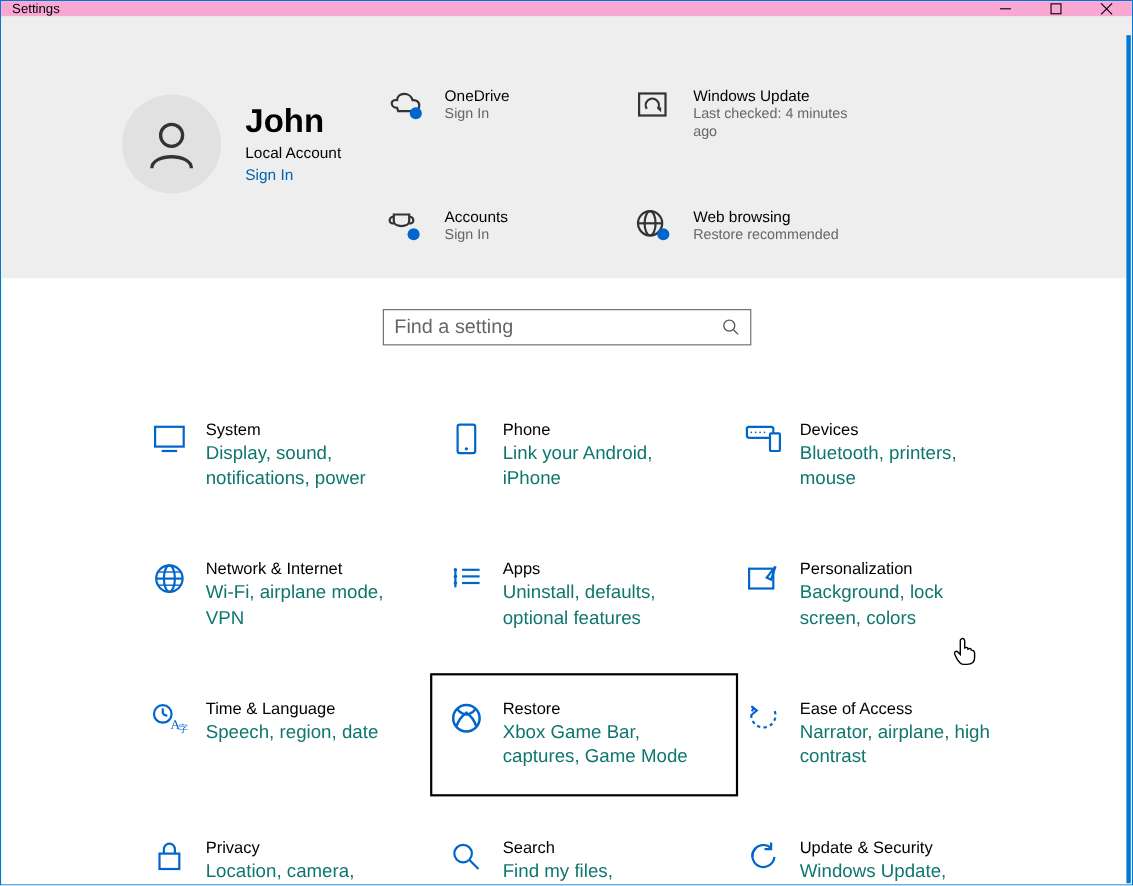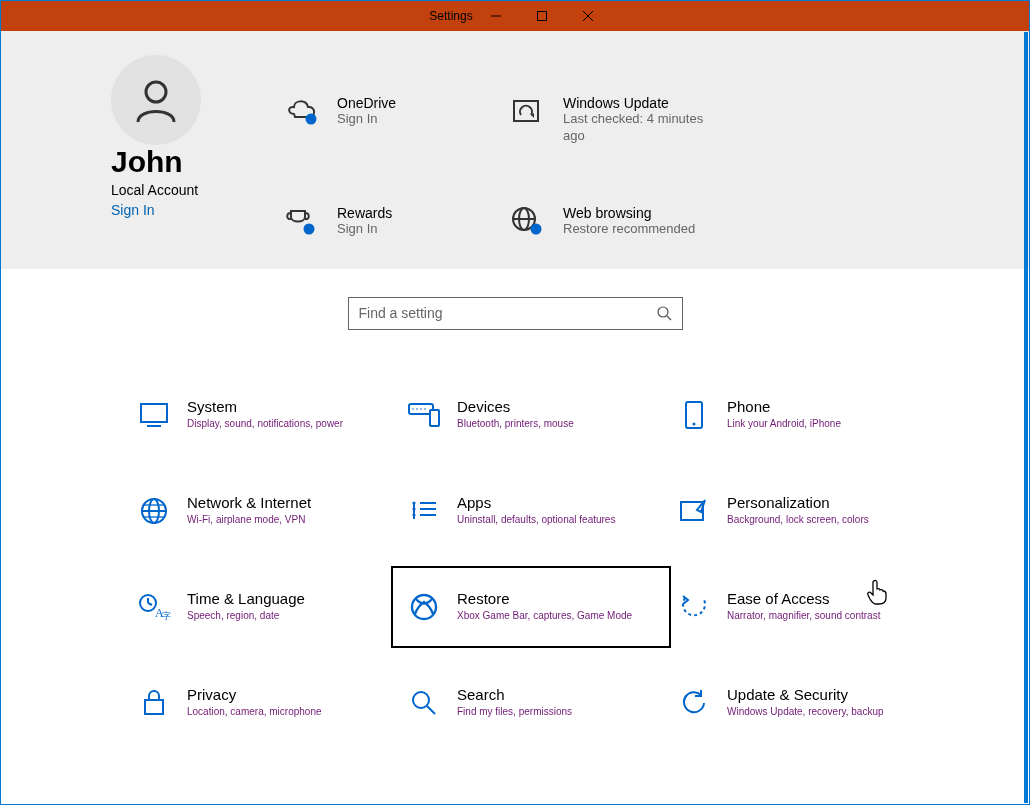--- a/index.html
+++ b/index.html
@@ -1,47 +1,47 @@
 <!DOCTYPE html>
 <html><head>
 <meta charset="utf-8">
 <style>
   * { box-sizing: border-box; margin: 0; padding: 0; }
   html, body { width: 1030px; height: 805px; font-family: "Segoe UI", Arial, sans-serif; background:#fff; color:#000; overflow:hidden; }
   .window { width:1030px; height:805px; border:1px solid #0078d4; position:relative; display:flex; flex-direction:column; }
   
-  .titlebar { height:30px; background:#c2410c; display:flex; align-items:center; justify-content:center; padding-left:10px; }
+  .titlebar { height:30px; background:#f9a8d4; display:flex; align-items:center; justify-content:space-between; padding-left:10px; }
   .titlebar .title { font-size:12px; }
   .winbtns { display:flex; height:100%; }
   .winbtn { width:46px; height:100%; display:flex; align-items:center; justify-content:center; font-size:12px; font-family:Arial,sans-serif; }
   .winbtn svg { display:block; }
   
   .header { background:#eeeeee; padding:24px 60px 30px 110px; display:flex; }
-  .profile { display:flex; margin-right:60px;flex-direction:column; }
+  .profile { display:flex; align-items:center; margin-right:40px; }
   .avatar-circle { width:90px; height:90px; border-radius:50%; background:#e1e1e1; display:flex; align-items:center; justify-content:center; margin-right:22px; }
   .profile-name { font-size:30px; font-weight:600; line-height:1.1; }
   .profile-sub { font-size:14px; color:#000000; margin-top:4px; }
   .profile-signin { font-size:14px; color:#0063b1; margin-top:4px; }
   .header-tiles { display:grid; grid-template-columns: 200px 200px; column-gap:26px; row-gap:20px; }
   .htile { display:flex; align-items:flex-start;margin-top:40px; }
   .htile-icon { width:38px; height:34px; margin-right:16px; flex-shrink:0; display:flex; align-items:center; justify-content:center; }
   .htile-title { font-size:14px; font-weight:400; }
   .htile-sub { font-size:13px; color:#666; line-height:1.3; max-width:150px; }
   
   .search-row { display:flex; justify-content:center; margin-top:28px; }
   .search-box { width:335px; height:33px; border:1px solid #666; display:flex; align-items:center; padding:0 10px; }
-  .search-box input { flex:1; border:none; outline:none; font-size:14px; color:#666; background:transparent; }
+  .search-box input { flex:1; border:none; outline:none; font-size:18px; color:#666; background:transparent; }
   .search-box input::placeholder { color:#666; }
   
   .cats { padding:60px 60px 0 130px; display:grid; grid-template-columns: repeat(3, 260px); column-gap:10px; row-gap:46px; }
   .cat { display:flex; align-items:flex-start; padding:8px 10px 8px 6px; }
   .cat.hoverbox { outline:2px solid #000; outline-offset:0; padding:22px 18px 22px 14px; margin:-14px -8px; }
   .cat-icon { width:34px; height:34px; flex-shrink:0; display:flex; align-items:center; justify-content:center; margin-right:16px; }
   .cat-title { font-size:15px; font-weight:400; }
-  .cat-sub { font-size:10px; color:#701a75; line-height:1.35; max-width:190px; margin-top:2px; }
+  .cat-sub { font-size:17px; color:#0f766e; line-height:1.35; max-width:190px; margin-top:2px; }
   
   .scrollbar { position:absolute; right:1px; top:31px; bottom:1px; width:4px; background:#0078d4; }
   
   .hand-cursor { position:absolute; width:22px; height:26px; left:865px; top:578px; pointer-events:none; }
   svg { overflow:visible; }
 </style>
 </head>
 <body>
 
 <div class="window">
@@ -115,21 +115,21 @@
       <div class="htile">
         <div class="htile-icon">
           <svg width="38" height="34" viewBox="0 0 38 34">
             <path d="M8 6 L22 6 L22 12 C22 18 8 18 8 12 Z" fill="none" stroke="#333" stroke-width="2"></path>
             <path d="M8 8 C3 8 3 15 8 14" fill="none" stroke="#333" stroke-width="2"></path>
             <path d="M22 8 C27 8 27 15 22 14" fill="none" stroke="#333" stroke-width="2"></path>
             <circle cx="26" cy="24" r="5.5" fill="#0066cc"></circle>
           </svg>
         </div>
         <div>
-          <div class="htile-title">Rewards</div>
+          <div class="htile-title">Accounts</div>
           <div class="htile-sub">Sign In</div>
         </div>
       </div>
 
       <div class="htile">
         <div class="htile-icon">
           <svg width="38" height="34" viewBox="0 0 38 34">
             <circle cx="15" cy="14" r="11" fill="none" stroke="#333" stroke-width="2"></circle>
             <ellipse cx="15" cy="14" rx="5" ry="11" fill="none" stroke="#333" stroke-width="2"></ellipse>
             <line x1="4" y1="14" x2="26" y2="14" stroke="#333" stroke-width="2"></line>
@@ -165,45 +165,45 @@
           </svg>
       </div>
       <div>
         <div class="cat-title">System</div>
         <div class="cat-sub">Display, sound, notifications, power</div>
       </div>
     </div>
 
     <div class="cat">
       <div class="cat-icon">
+        <svg width="20" height="30" viewBox="0 0 20 30">
+            <rect x="2" y="2" width="16" height="26" rx="2" fill="none" stroke="#0066cc" stroke-width="2"></rect>
+            <circle cx="10" cy="24" r="1.5" fill="#0066cc"></circle>
+          </svg>
+      </div>
+      <div>
+        <div class="cat-title">Phone</div>
+        <div class="cat-sub">Link your Android, iPhone</div>
+      </div>
+    </div>
+
+    <div class="cat">
+      <div class="cat-icon">
         <svg width="32" height="26" viewBox="0 0 32 26">
             <rect x="1" y="2" width="24" height="10" rx="2" fill="none" stroke="#0066cc" stroke-width="2"></rect>
             <rect x="22" y="8" width="9" height="16" rx="1" fill="#fff" stroke="#0066cc" stroke-width="2"></rect>
             <circle cx="5" cy="7" r="0.8" fill="#0066cc"></circle>
             <circle cx="9" cy="7" r="0.8" fill="#0066cc"></circle>
             <circle cx="13" cy="7" r="0.8" fill="#0066cc"></circle>
             <circle cx="17" cy="7" r="0.8" fill="#0066cc"></circle>
           </svg>
       </div>
       <div>
         <div class="cat-title">Devices</div>
         <div class="cat-sub">Bluetooth, printers, mouse</div>
-      </div>
-    </div>
-
-    <div class="cat">
-      <div class="cat-icon">
-        <svg width="20" height="30" viewBox="0 0 20 30">
-            <rect x="2" y="2" width="16" height="26" rx="2" fill="none" stroke="#0066cc" stroke-width="2"></rect>
-            <circle cx="10" cy="24" r="1.5" fill="#0066cc"></circle>
-          </svg>
-      </div>
-      <div>
-        <div class="cat-title">Phone</div>
-        <div class="cat-sub">Link your Android, iPhone</div>
       </div>
     </div>
 
     <div class="cat">
       <div class="cat-icon">
         <svg width="30" height="30" viewBox="0 0 30 30">
             <circle cx="15" cy="15" r="12" fill="none" stroke="#0066cc" stroke-width="2"></circle>
             <ellipse cx="15" cy="15" rx="5" ry="12" fill="none" stroke="#0066cc" stroke-width="2"></ellipse>
             <line x1="3" y1="15" x2="27" y2="15" stroke="#0066cc" stroke-width="2"></line>
             <line x1="5" y1="9" x2="25" y2="9" stroke="#0066cc" stroke-width="1.3"></line>
@@ -280,21 +280,21 @@
 
     <div class="cat">
       <div class="cat-icon">
         <svg width="30" height="30" viewBox="0 0 30 30">
           <path d="M6 6 A11 11 0 1 0 24 6" fill="none" stroke="#0066cc" stroke-width="2" stroke-dasharray="3 3"></path>
           <polyline points="4,4 9,8 4,12" fill="none" stroke="#0066cc" stroke-width="2"></polyline>
         </svg>
       </div>
       <div>
         <div class="cat-title">Ease of Access</div>
-        <div class="cat-sub">Narrator, magnifier, sound contrast</div>
+        <div class="cat-sub">Narrator, airplane, high contrast</div>
       </div>
     </div>
 
     <div class="cat">
       <div class="cat-icon">
         <svg width="26" height="30" viewBox="0 0 26 30">
             <rect x="4" y="12" width="18" height="14" fill="none" stroke="#0066cc" stroke-width="2"></rect>
             <path d="M8 12 L8 8 A5 5 0 0 1 18 8 L18 12" fill="none" stroke="#0066cc" stroke-width="2"></path>
           </svg>
       </div>

